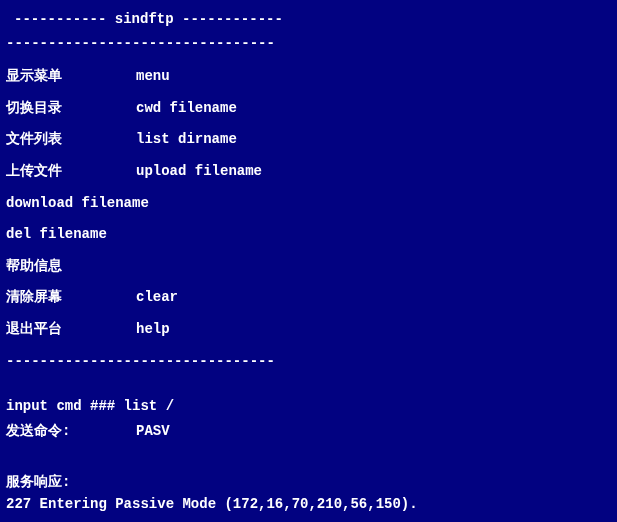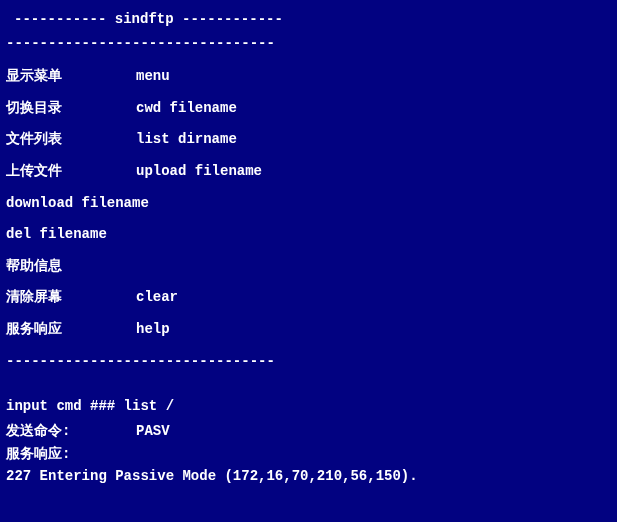--- a/index.html
+++ b/index.html
@@ -40,21 +40,21 @@
     }
     .sep-line2 {
       margin-top: 8px;
       margin-bottom: 26px;
     }
     .input-line {
       margin-bottom: 5px;
     }
     .send-row {
       display: flex;
-      margin-bottom: 4px;
+      margin-bottom: 32px;
     }
     .send-label {
       width: 130px;
     }
     .send-cmd {
       flex: 1;
     }
     .resp-line {
       margin-bottom: 2px;
     }
@@ -88,21 +88,21 @@
   <span class="menu-cmd">del filename</span>
 </div>
 <div class="menu-row">
   <span class="menu-label">帮助信息</span>
 </div>
 <div class="menu-row">
   <span class="menu-label">清除屏幕</span>
   <span class="menu-cmd">clear</span>
 </div>
 <div class="menu-row">
-  <span class="menu-label">服务响应</span>
+  <span class="menu-label">退出平台</span>
   <span class="menu-cmd">help</span>
 </div>
 
 <div class="sep-line2">--------------------------------</div>
 
 <div class="input-line">input cmd ### list /</div>
 
 <div class="send-row">
   <span class="send-label">发送命令:</span>
   <span class="send-cmd">PASV</span>

